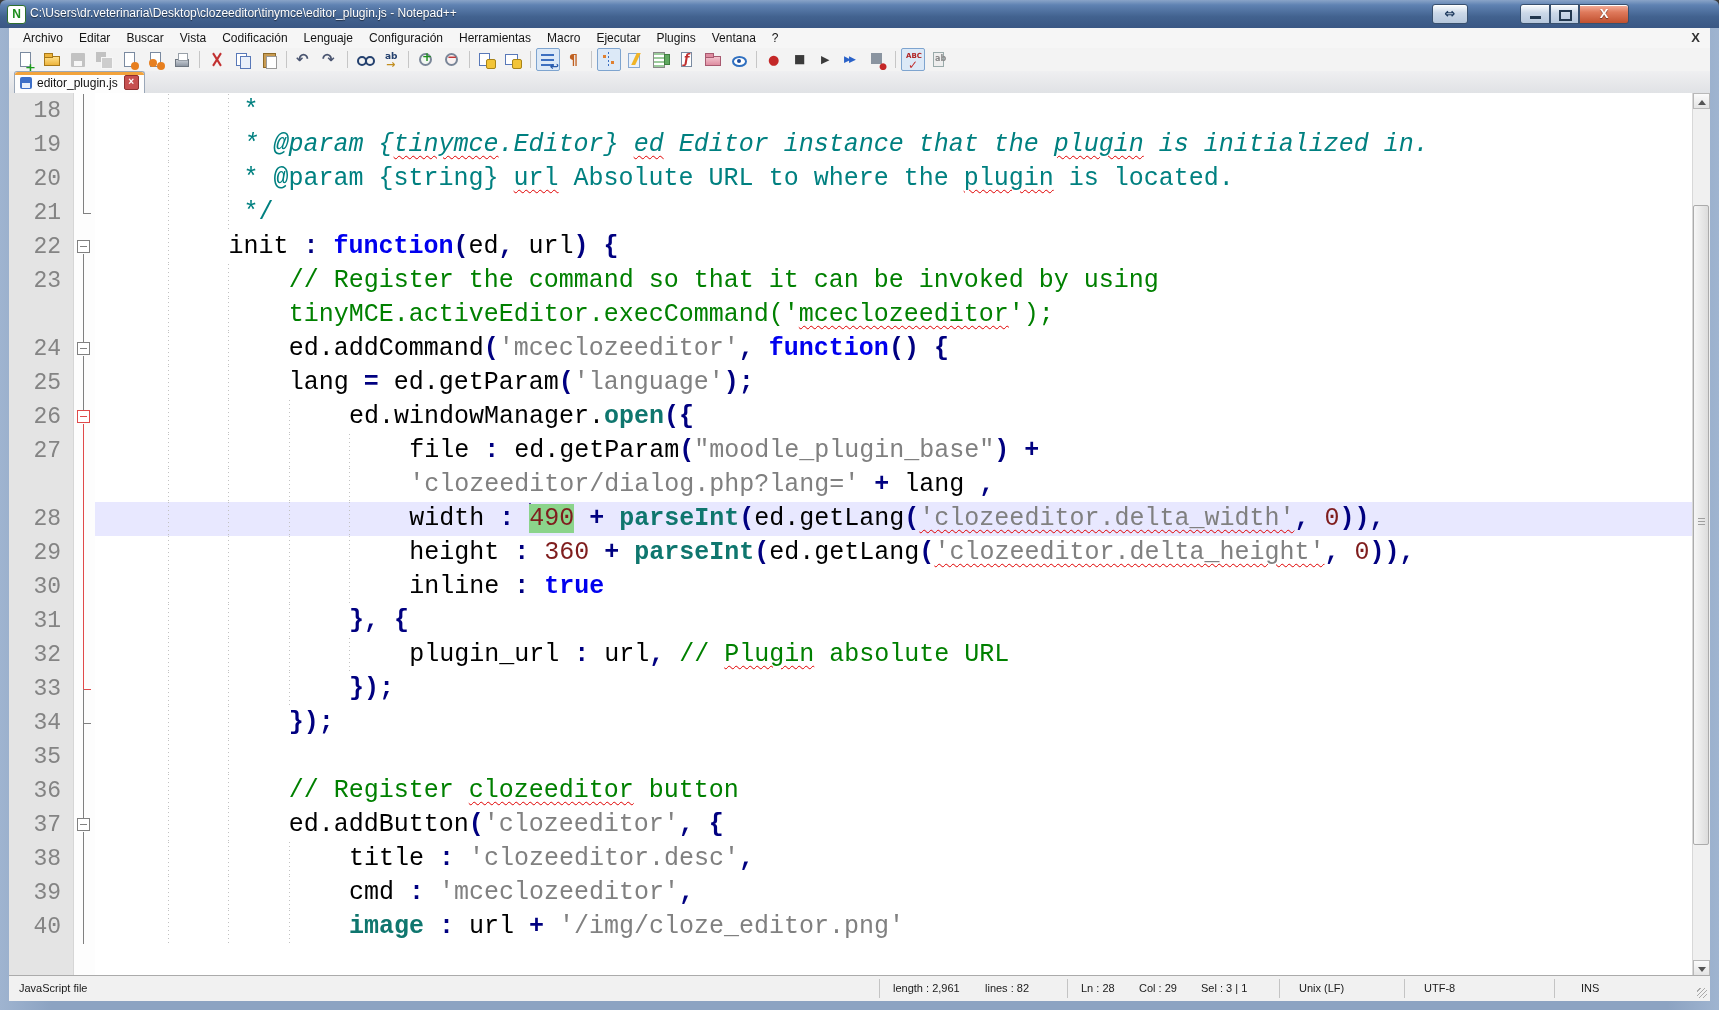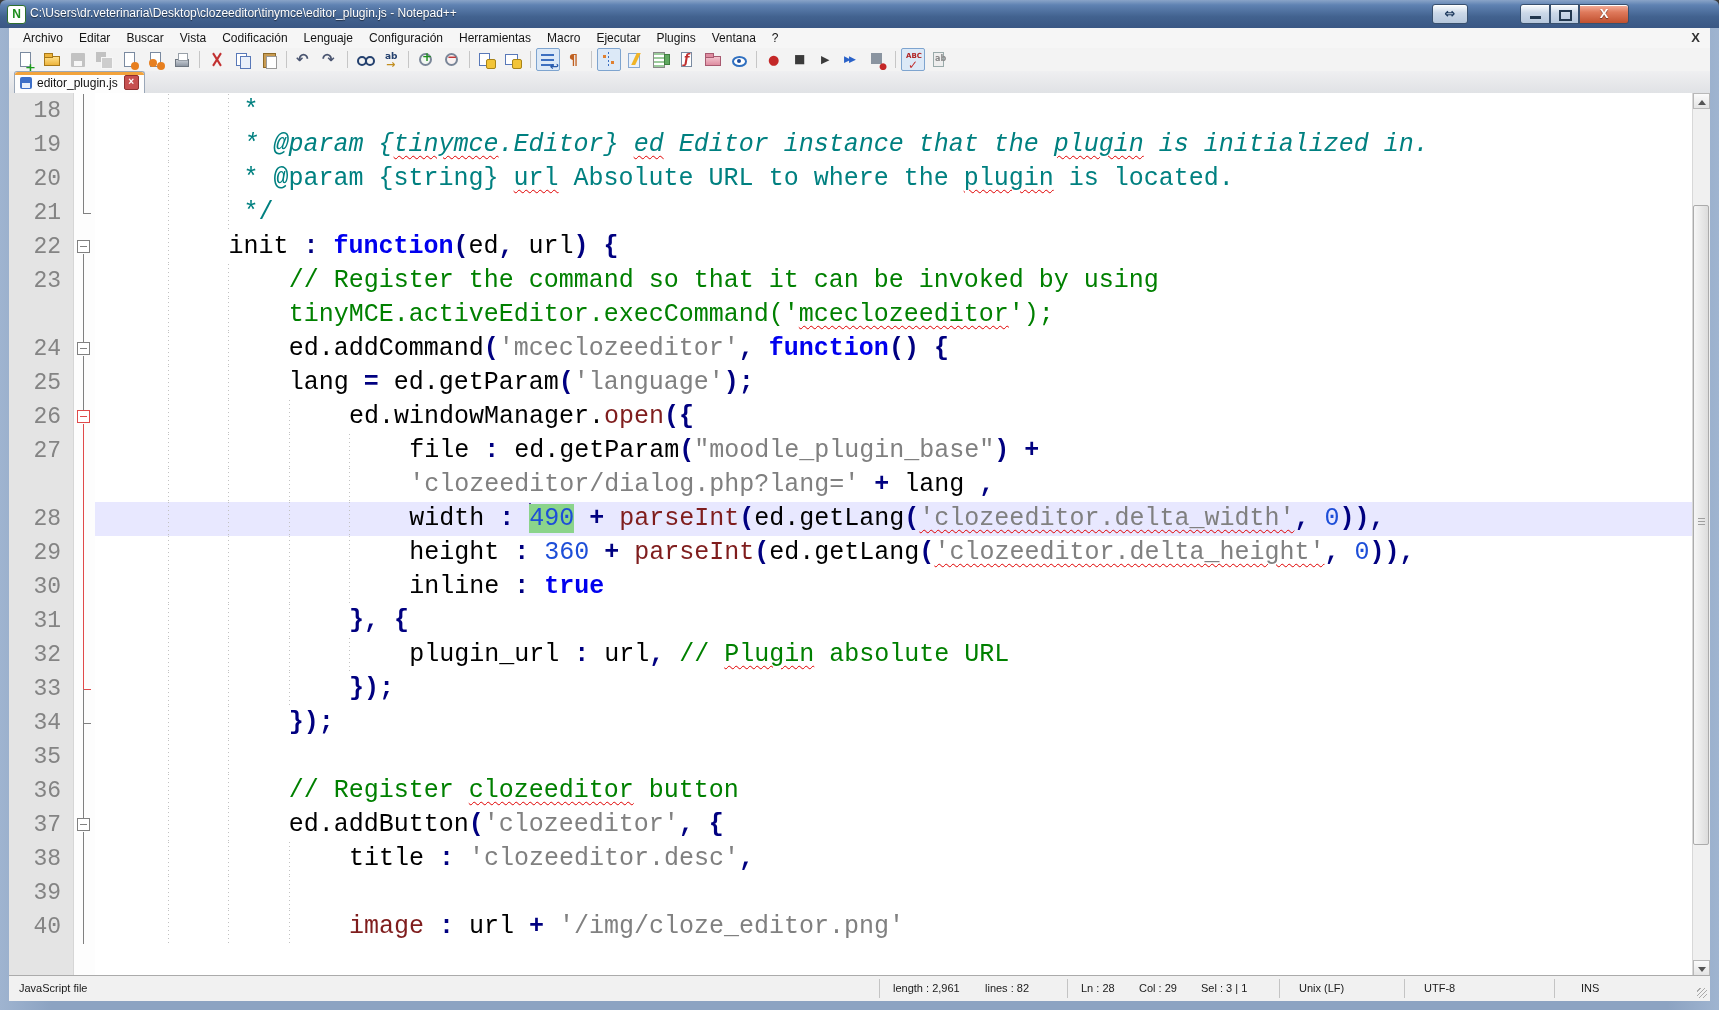--- a/index.html
+++ b/index.html
@@ -125,24 +125,24 @@
   .lnum{position:absolute;left:0;top:0;width:52px;height:34px;text-align:right;color:#848484;
     font:23px/34px "Liberation Mono","DejaVu Sans Mono",monospace;}
   .guide{position:absolute;top:0;bottom:0;width:1px;
     background-image:repeating-linear-gradient(180deg,#C2C2C2 0 1px,transparent 1px 4px);}
   .txt{position:absolute;top:0;height:34px;white-space:pre;
     font:25px/34px "Liberation Mono","DejaVu Sans Mono",monospace;}
   .tk-d{color:#000}
   .tk-c{color:#008000}
   .tk-t{color:#008080}
   .tk-k{color:#0000EE;font-weight:bold}
-  .tk-b{color:#7f1d1d;font-weight:normal}
+  .tk-b{color:#0f766e;font-weight:bold}
   .tk-o{color:#000080;font-weight:bold}
   .tk-s{color:#808080}
-  .tk-n{color:#1d4ed8}
+  .tk-n{color:#7f1d1d}
   .sq{text-decoration:underline;text-decoration-style:wavy;text-decoration-color:#E00000;
       text-decoration-thickness:1px;text-underline-offset:4px;}
   .sel{background:#8BD48B;}
   .caret{display:inline-block;width:2px;height:26px;background:#5B3E9D;vertical-align:-4px;margin-right:-2px;}
   .fbox{position:absolute;left:68px;top:10px;width:13px;height:13px;background:#fff;border:1px solid #808080;box-sizing:border-box;}
   .fminus{position:absolute;left:2px;top:5px;width:7px;height:1px;background:#808080;}
 
   
   #vscroll{position:absolute;right:0;top:0;width:17px;bottom:0;background:#F0F0F0;border-left:1px solid #D8D8D8;}
   .sarrow{position:absolute;left:0;width:17px;height:16px;background:linear-gradient(#FBFBFB,#E4E4E4);border:1px solid #B8B8B8;box-sizing:border-box;}
@@ -521,20 +521,21 @@
               <div class="lnum">38</div>
               <div style="position: absolute; left: 74px; top: 0px; width: 1px; height: 34px; background: rgb(128, 128, 128);"></div>
               <div class="txt" style="left: 339.96px;"><span class="tk-d">title </span><span class="tk-o">: </span><span class="tk-s">'clozeeditor.desc'</span><span class="tk-o">,</span></div>
             </div>
             <div class="row" style="top: 783px;">
               <div class="guide" style="left: 159.24px;"></div>
               <div class="guide" style="left: 219.48px;"></div>
               <div class="guide" style="left: 279.72px;"></div>
               <div class="lnum">39</div>
               <div style="position: absolute; left: 74px; top: 0px; width: 1px; height: 34px; background: rgb(128, 128, 128);"></div>
+              <div class="txt" style="left: 339.96px;"><span class="tk-d">cmd </span><span class="tk-o">: </span><span class="tk-s">'mceclozeeditor'</span><span class="tk-o">,</span></div>
             </div>
             <div class="row" style="top: 817px;">
               <div class="guide" style="left: 159.24px;"></div>
               <div class="guide" style="left: 219.48px;"></div>
               <div class="guide" style="left: 279.72px;"></div>
               <div class="lnum">40</div>
               <div style="position: absolute; left: 74px; top: 0px; width: 1px; height: 34px; background: rgb(128, 128, 128);"></div>
               <div class="txt" style="left: 339.96px;"><span class="tk-b">image</span><span class="tk-d"> </span><span class="tk-o">: </span><span class="tk-d">url </span><span class="tk-o">+ </span><span class="tk-s">'/img/cloze_editor.png'</span></div>
             </div>
             <div class="row" style="top: 886px;">

